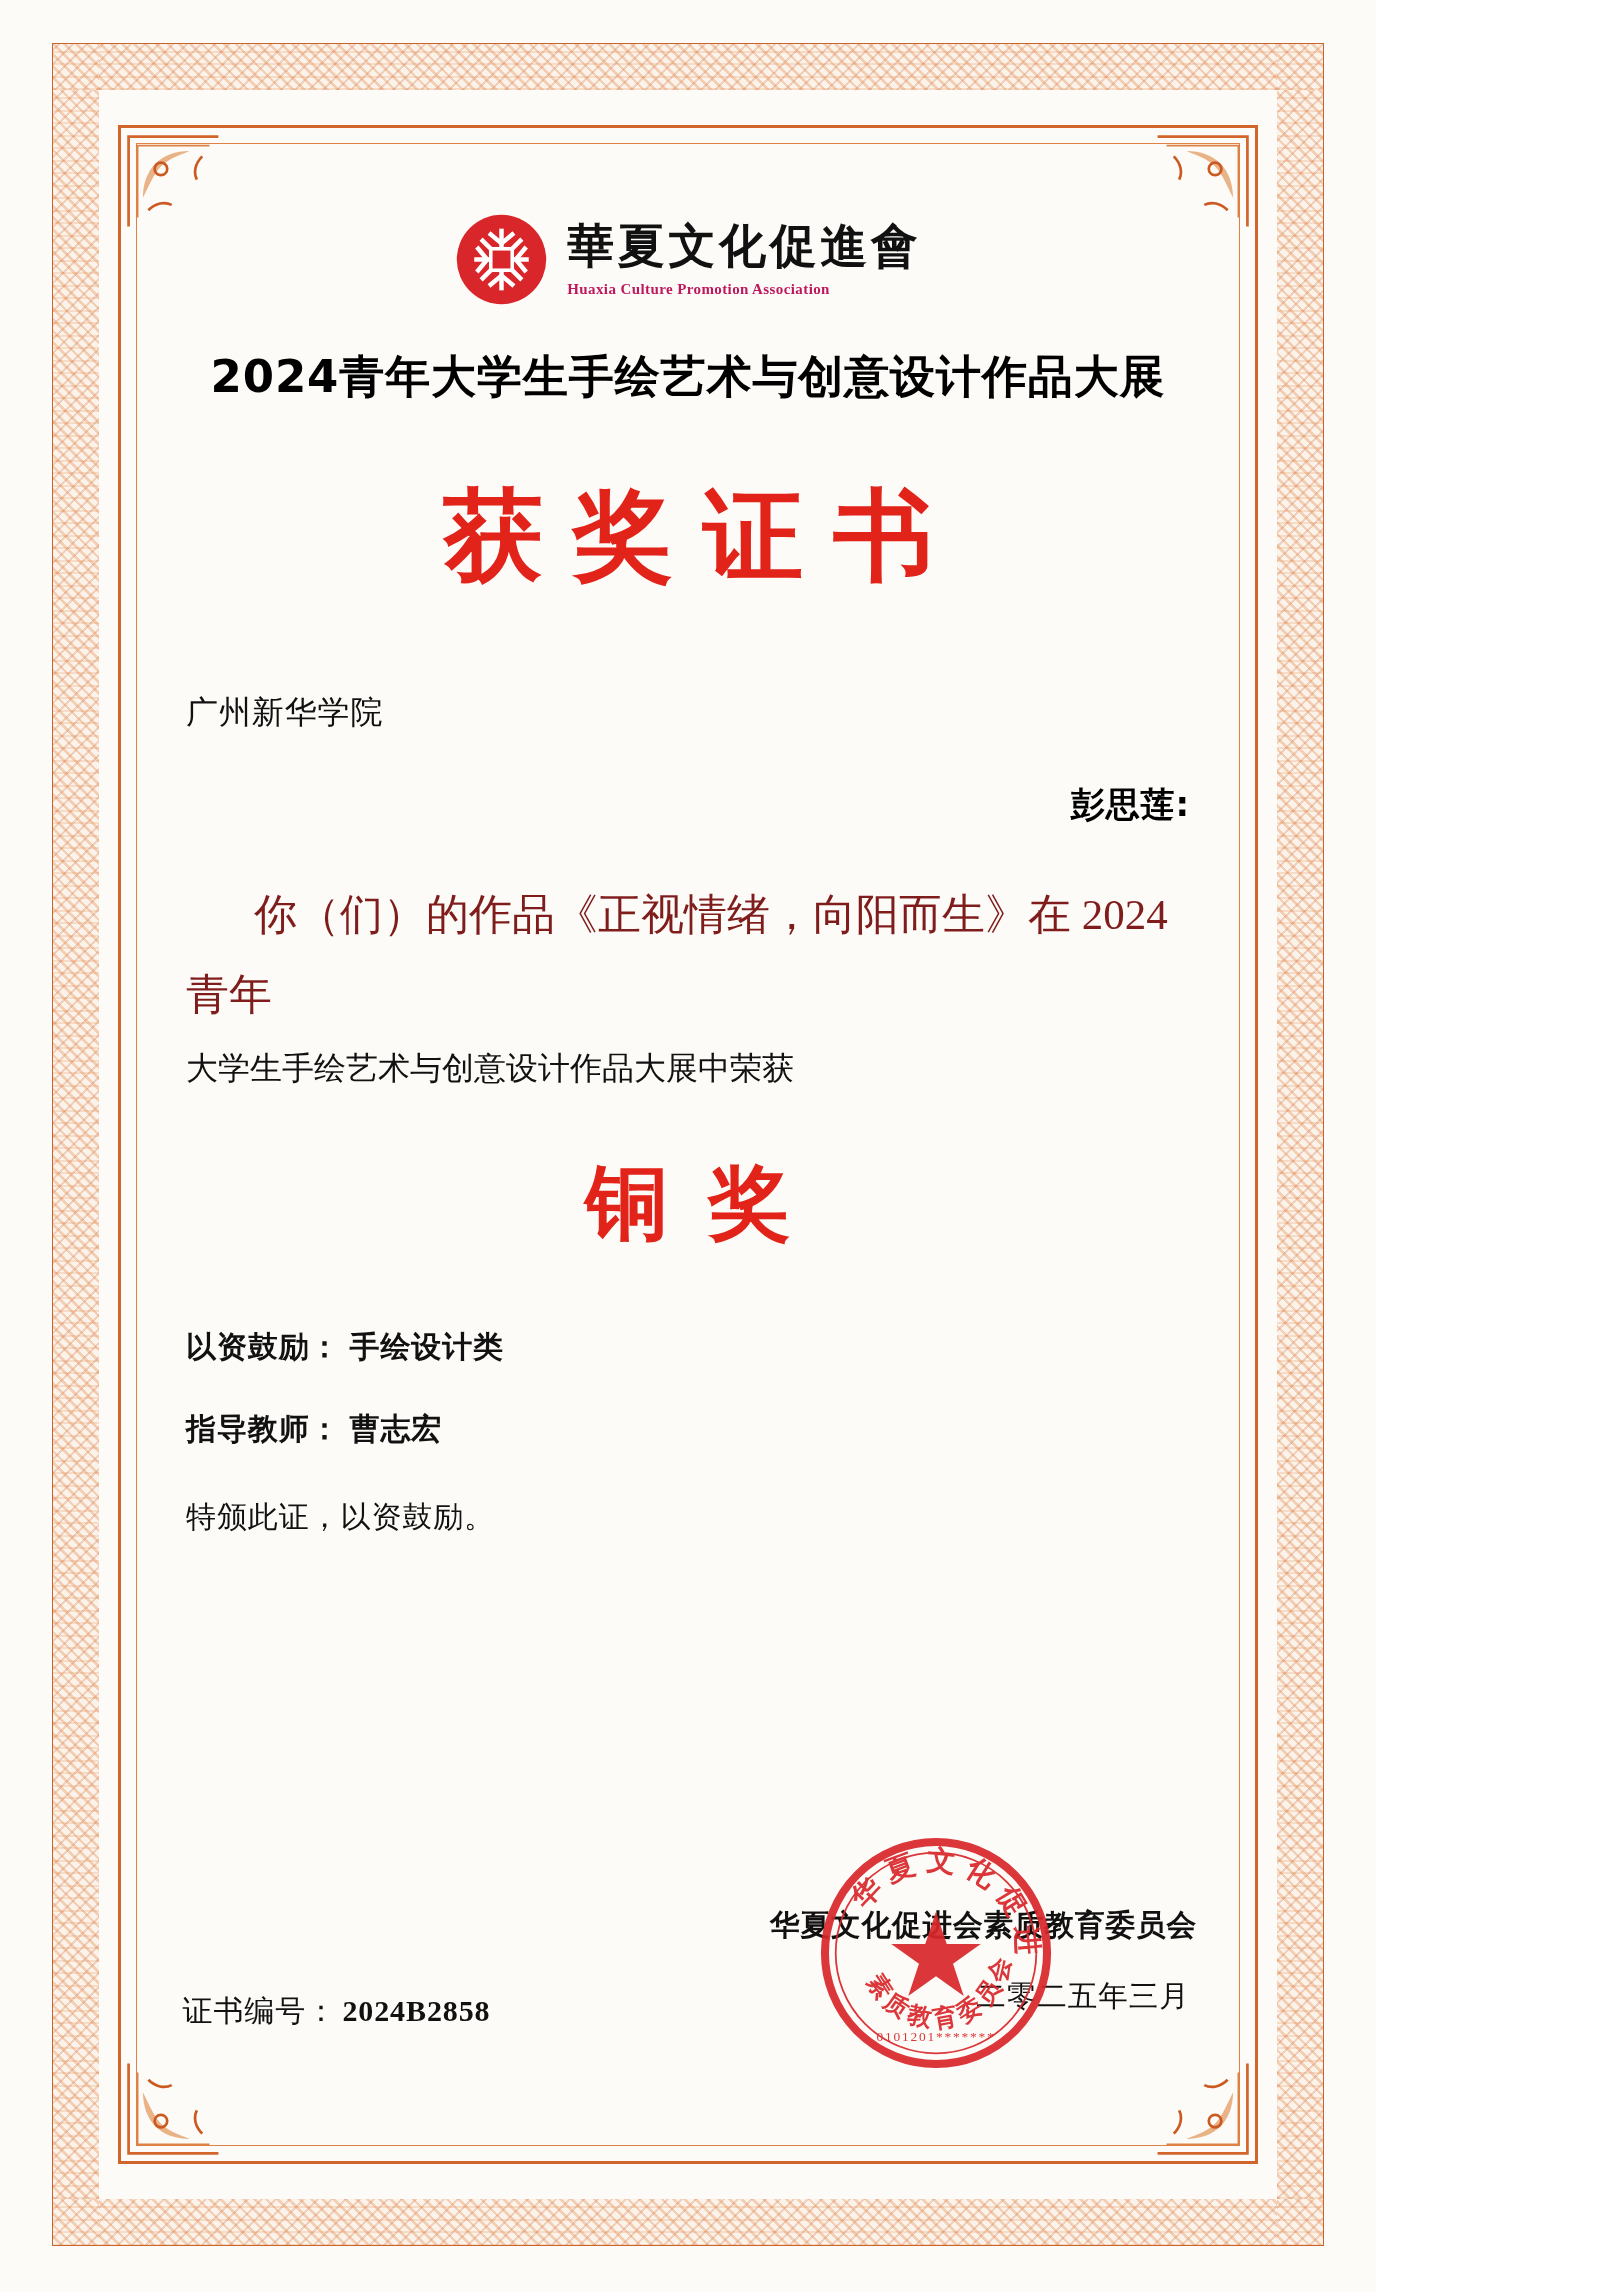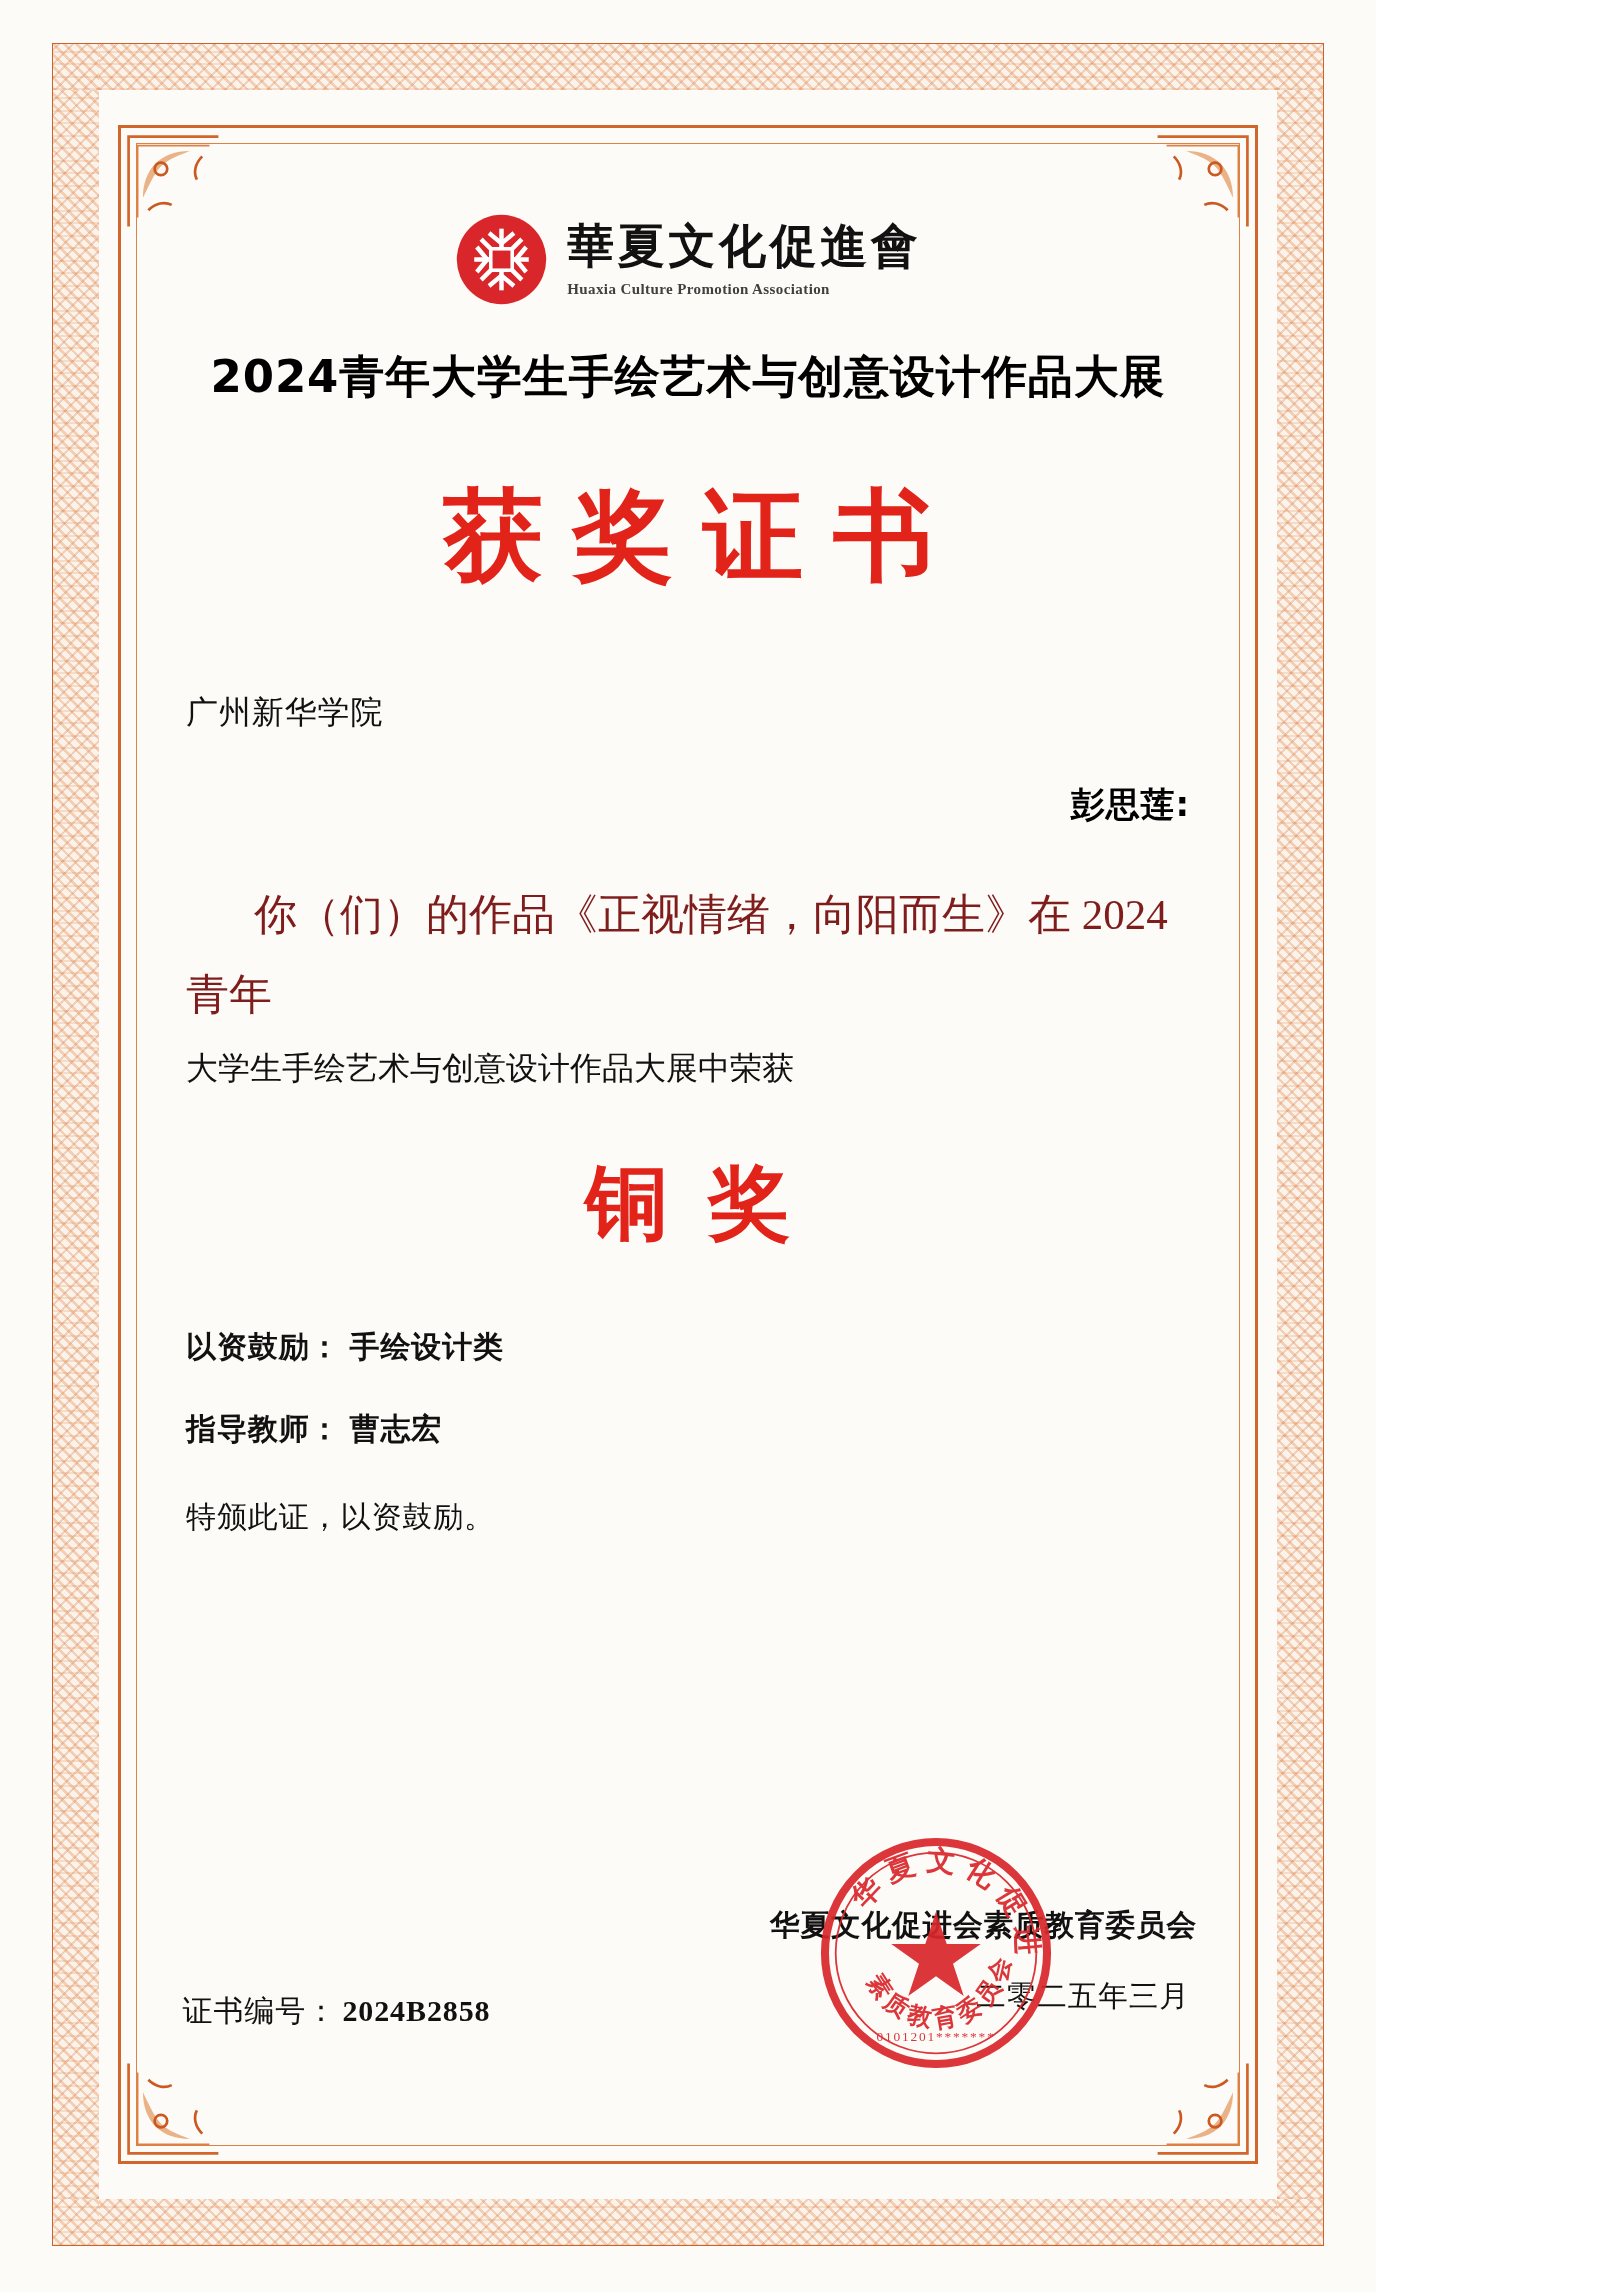--- a/index.html
+++ b/index.html
@@ -126,21 +126,21 @@
     font-size: 47px;
     font-weight: 700;
     color: #111111;
     letter-spacing: 3.6px;
     line-height: 1.05;
   }
   .org-en {
     font-family: "Liberation Serif", serif;
     font-size: 15px;
     font-weight: 700;
-    color: #404040;
+    color: #be185d;
     letter-spacing: 0.4px;
     margin-top: 10px;
   }
 
   .event-title {
     margin-top: 41px;
     text-align: center;
     font-family: "DejaVu Sans", "Liberation Sans", sans-serif;
     font-size: 45px;
     font-weight: 700;

